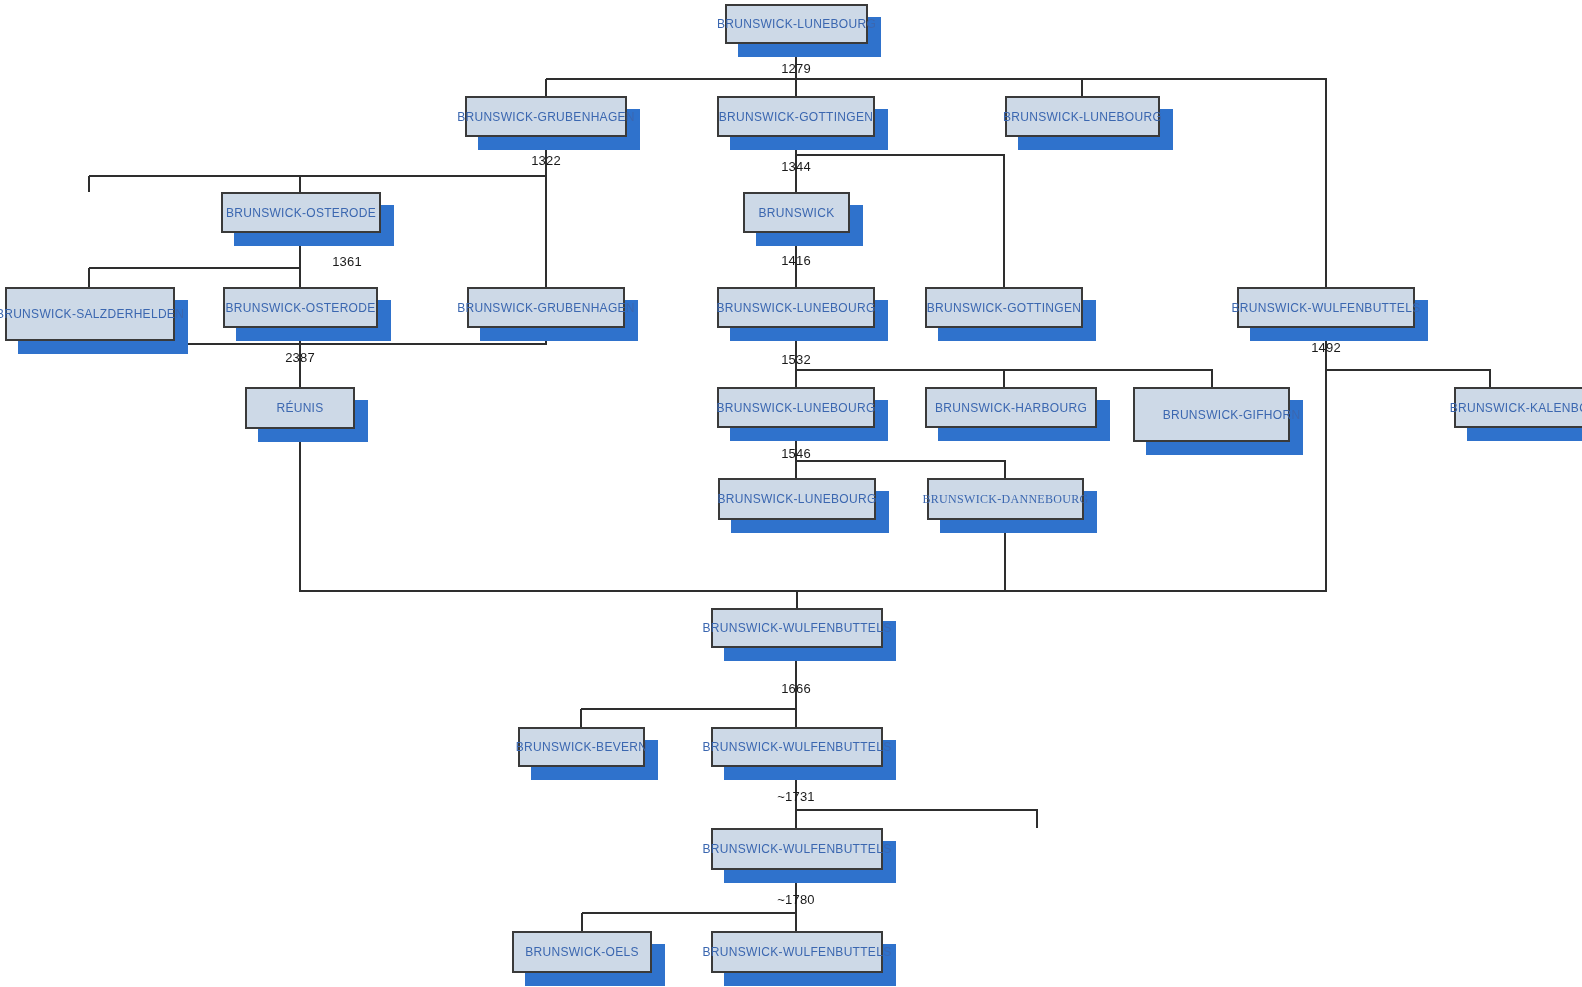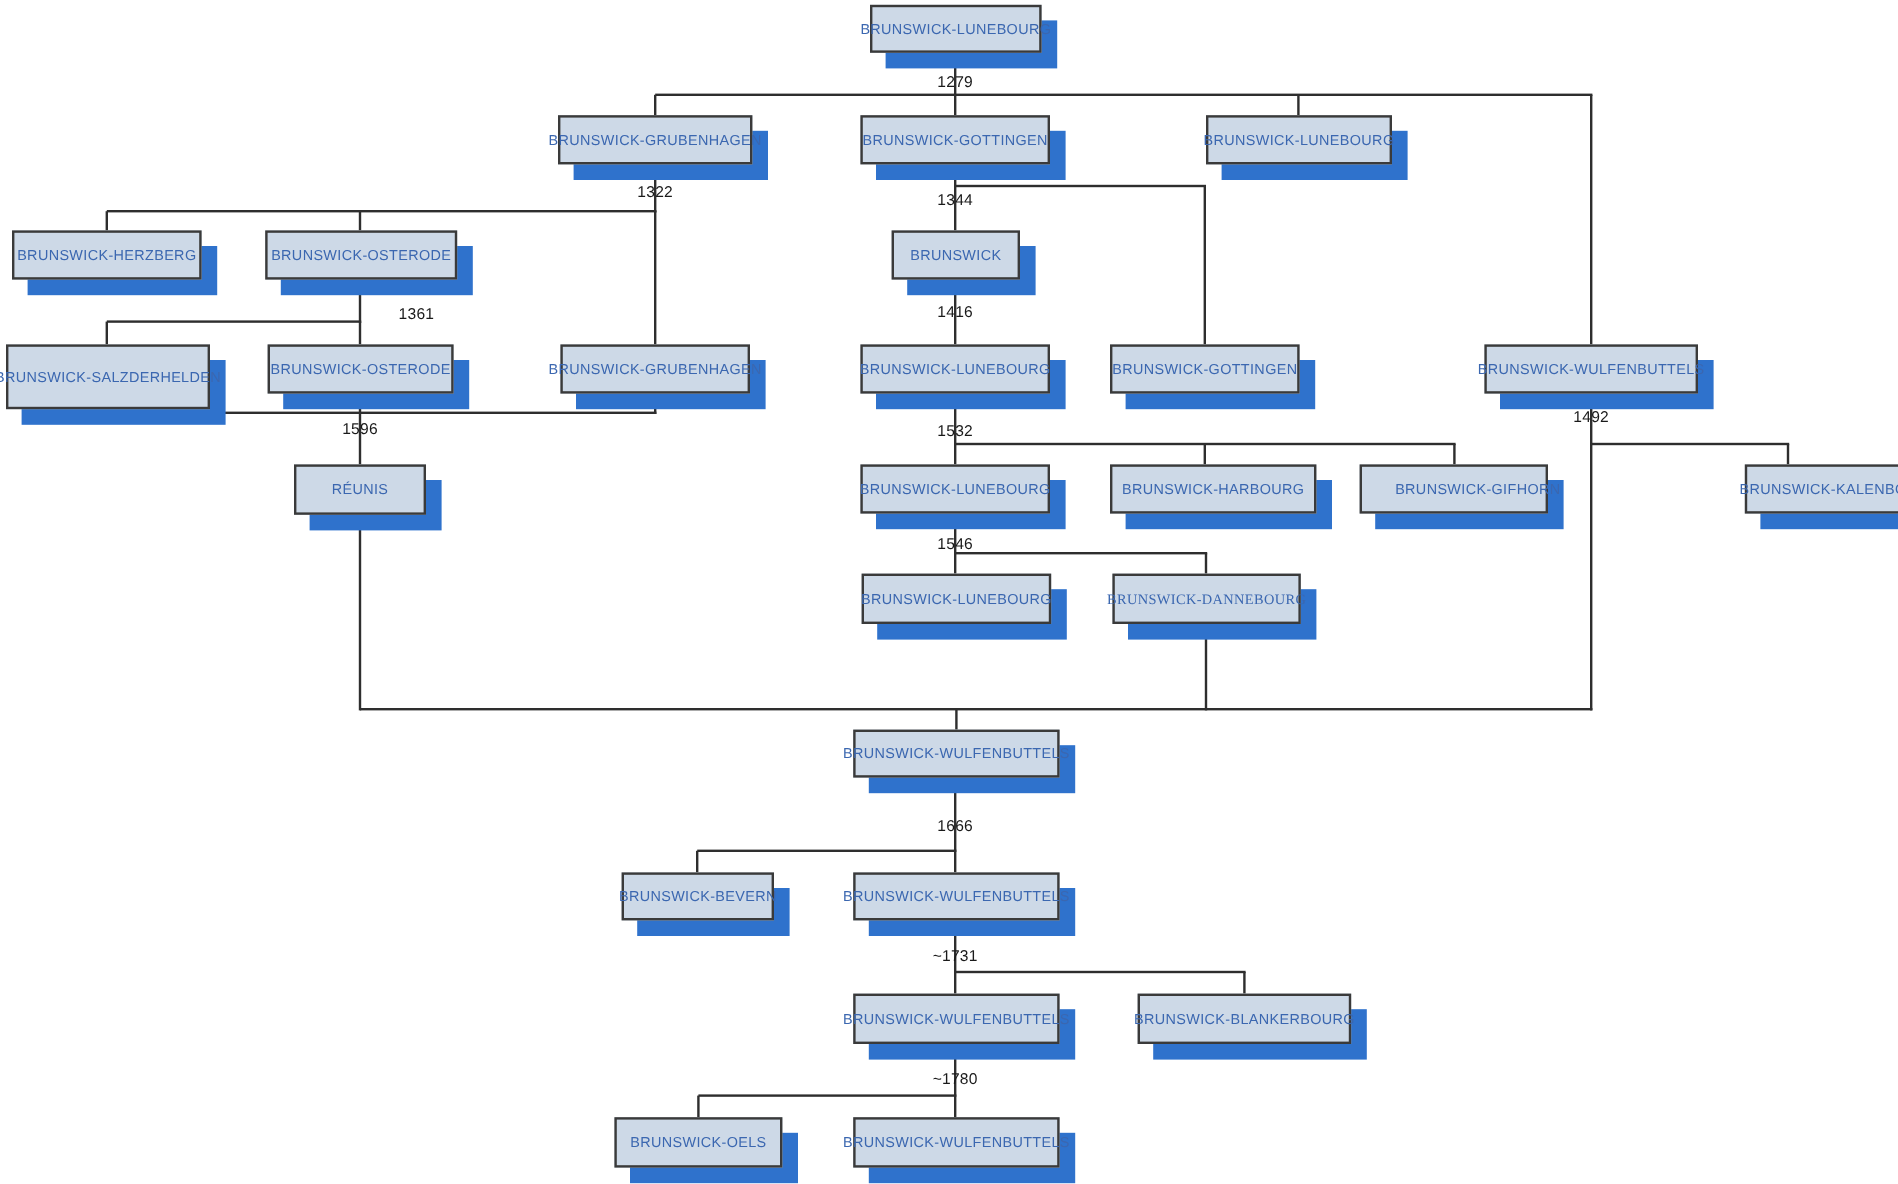--- a/index.html
+++ b/index.html
@@ -94,39 +94,36 @@
     <div class="hline" style="left: 581px; top: 708px; width: 216px;"></div>
     <div class="hline" style="left: 796px; top: 809px; width: 242px;"></div>
     <div class="hline" style="left: 582px; top: 912px; width: 215px;"></div>
     <div class="year" style="left: 796px; top: 68px;">1279</div>
     <div class="year" style="left: 546px; top: 160px;">1322</div>
     <div class="year" style="left: 796px; top: 166px;">1344</div>
     <div class="year" style="left: 299px; top: 261px; margin-left: 48px;">1361</div>
     <div class="year" style="left: 796px; top: 260px;">1416</div>
     <div class="year" style="left: 1326px; top: 347px;">1492</div>
     <div class="year" style="left: 796px; top: 359px;">1532</div>
-    <div class="year" style="left: 300px; top: 357px;">1596</div>
+    <div class="year" style="left: 300px; top: 357px;">2387</div>
     <div class="year" style="left: 796px; top: 453px;">1546</div>
     <div class="year" style="left: 796px; top: 688px;">1666</div>
     <div class="year" style="left: 796px; top: 796px;">~1731</div>
     <div class="year" style="left: 796px; top: 899px;">~1780</div>
     <div class="node" style="left: 725px; top: 4px; width: 143px; height: 40px;">
       <span>BRUNSWICK-LUNEBOURG</span>
     </div>
     <div class="node" style="left: 465px; top: 96px; width: 162px; height: 41px;">
       <span>BRUNSWICK-GRUBENHAGEN</span>
     </div>
     <div class="node" style="left: 717px; top: 96px; width: 158px; height: 41px;">
       <span>BRUNSWICK-GOTTINGEN</span>
     </div>
     <div class="node" style="left: 1005px; top: 96px; width: 155px; height: 41px;">
       <span>BRUNSWICK-LUNEBOURG</span>
-    </div>
-    <div class="node" style="left: 10px; top: 192px; width: 158px; height: 41px;">
-      <span>BRUNSWICK-HERZBERG</span>
     </div>
     <div class="node" style="left: 221px; top: 192px; width: 160px; height: 41px;">
       <span>BRUNSWICK-OSTERODE</span>
     </div>
     <div class="node" style="left: 743px; top: 192px; width: 107px; height: 41px; align-items: center;">
       <span>BRUNSWICK</span>
     </div>
     <div class="node" style="left: 5px; top: 287px; width: 170px; height: 54px;">
       <span>BRUNSWICK-SALZDERHELDEN</span>
     </div>
@@ -147,21 +144,21 @@
     </div>
     <div class="node" style="left: 245px; top: 387px; width: 110px; height: 42px;">
       <span>RÉUNIS</span>
     </div>
     <div class="node" style="left: 717px; top: 387px; width: 158px; height: 41px;">
       <span>BRUNSWICK-LUNEBOURG</span>
     </div>
     <div class="node" style="left: 925px; top: 387px; width: 172px; height: 41px;">
       <span>BRUNSWICK-HARBOURG</span>
     </div>
-    <div class="node" style="left: 1133px; top: 387px; width: 157px; height: 41px; padding-left: 40px;">
+    <div class="node" style="left: 1133px; top: 387px; width: 157px; height: 55px; padding-left: 40px;">
       <span>BRUNSWICK-GIFHORN</span>
     </div>
     <div class="node" style="left: 1411px; top: 387px; width: 158px; height: 41px; margin-left: 43px;">
       <span>BRUNSWICK-KALENBOURG</span>
     </div>
     <div class="node" style="left: 718px; top: 478px; width: 158px; height: 42px;">
       <span>BRUNSWICK-LUNEBOURG</span>
     </div>
     <div class="node" style="left: 927px; top: 478px; width: 157px; height: 42px; font-family: Liberation Serif, serif;">
       <span>BRUNSWICK-DANNEBOURG</span>
@@ -171,22 +168,19 @@
     </div>
     <div class="node" style="left: 518px; top: 727px; width: 127px; height: 40px;">
       <span>BRUNSWICK-BEVERN</span>
     </div>
     <div class="node" style="left: 711px; top: 727px; width: 172px; height: 40px;">
       <span>BRUNSWICK-WULFENBUTTELS</span>
     </div>
     <div class="node" style="left: 711px; top: 828px; width: 172px; height: 42px;">
       <span>BRUNSWICK-WULFENBUTTELS</span>
     </div>
-    <div class="node" style="left: 948px; top: 828px; width: 178px; height: 42px;">
-      <span>BRUNSWICK-BLANKERBOURG</span>
-    </div>
     <div class="node" style="left: 512px; top: 931px; width: 140px; height: 42px;">
       <span>BRUNSWICK-OELS</span>
     </div>
     <div class="node" style="left: 711px; top: 931px; width: 172px; height: 42px;">
       <span>BRUNSWICK-WULFENBUTTELS</span>
     </div>
   </div>
 
 </body></html>

